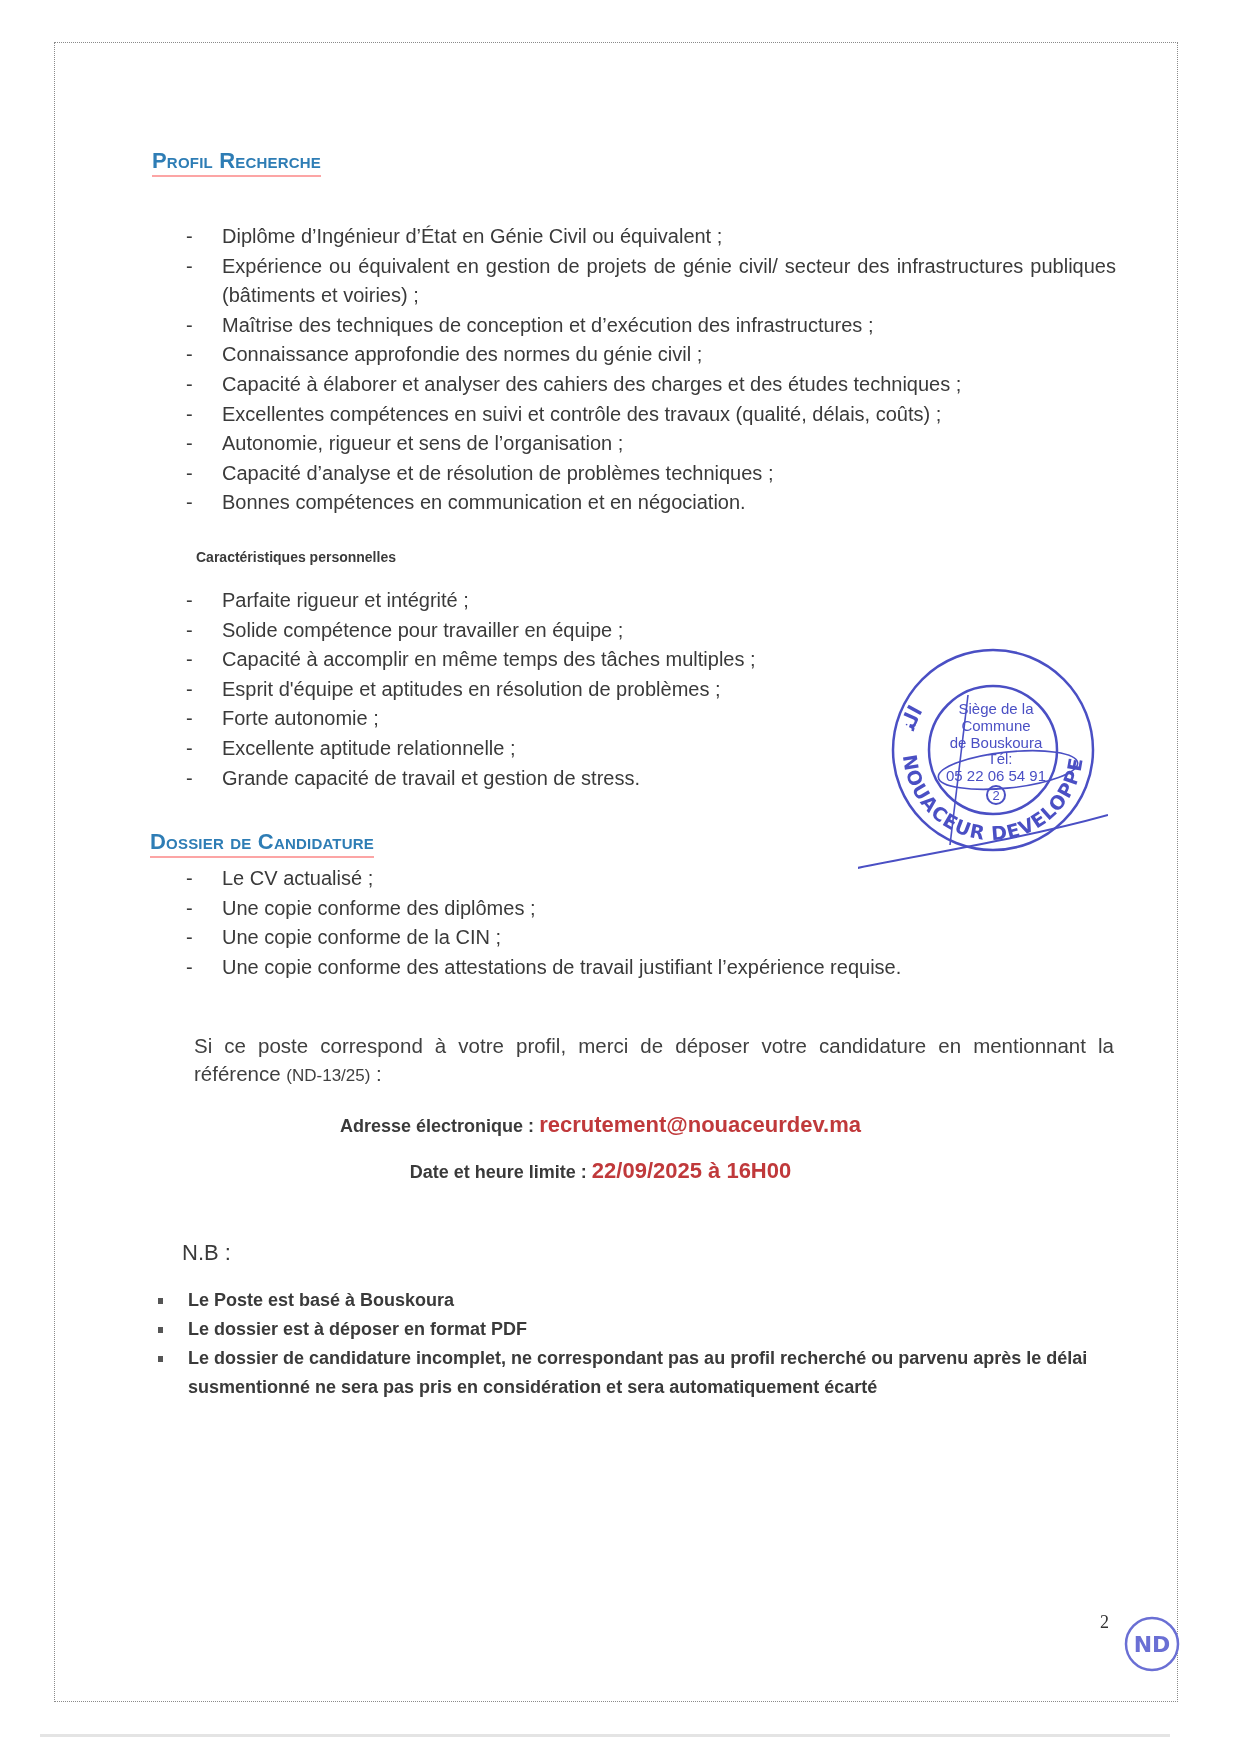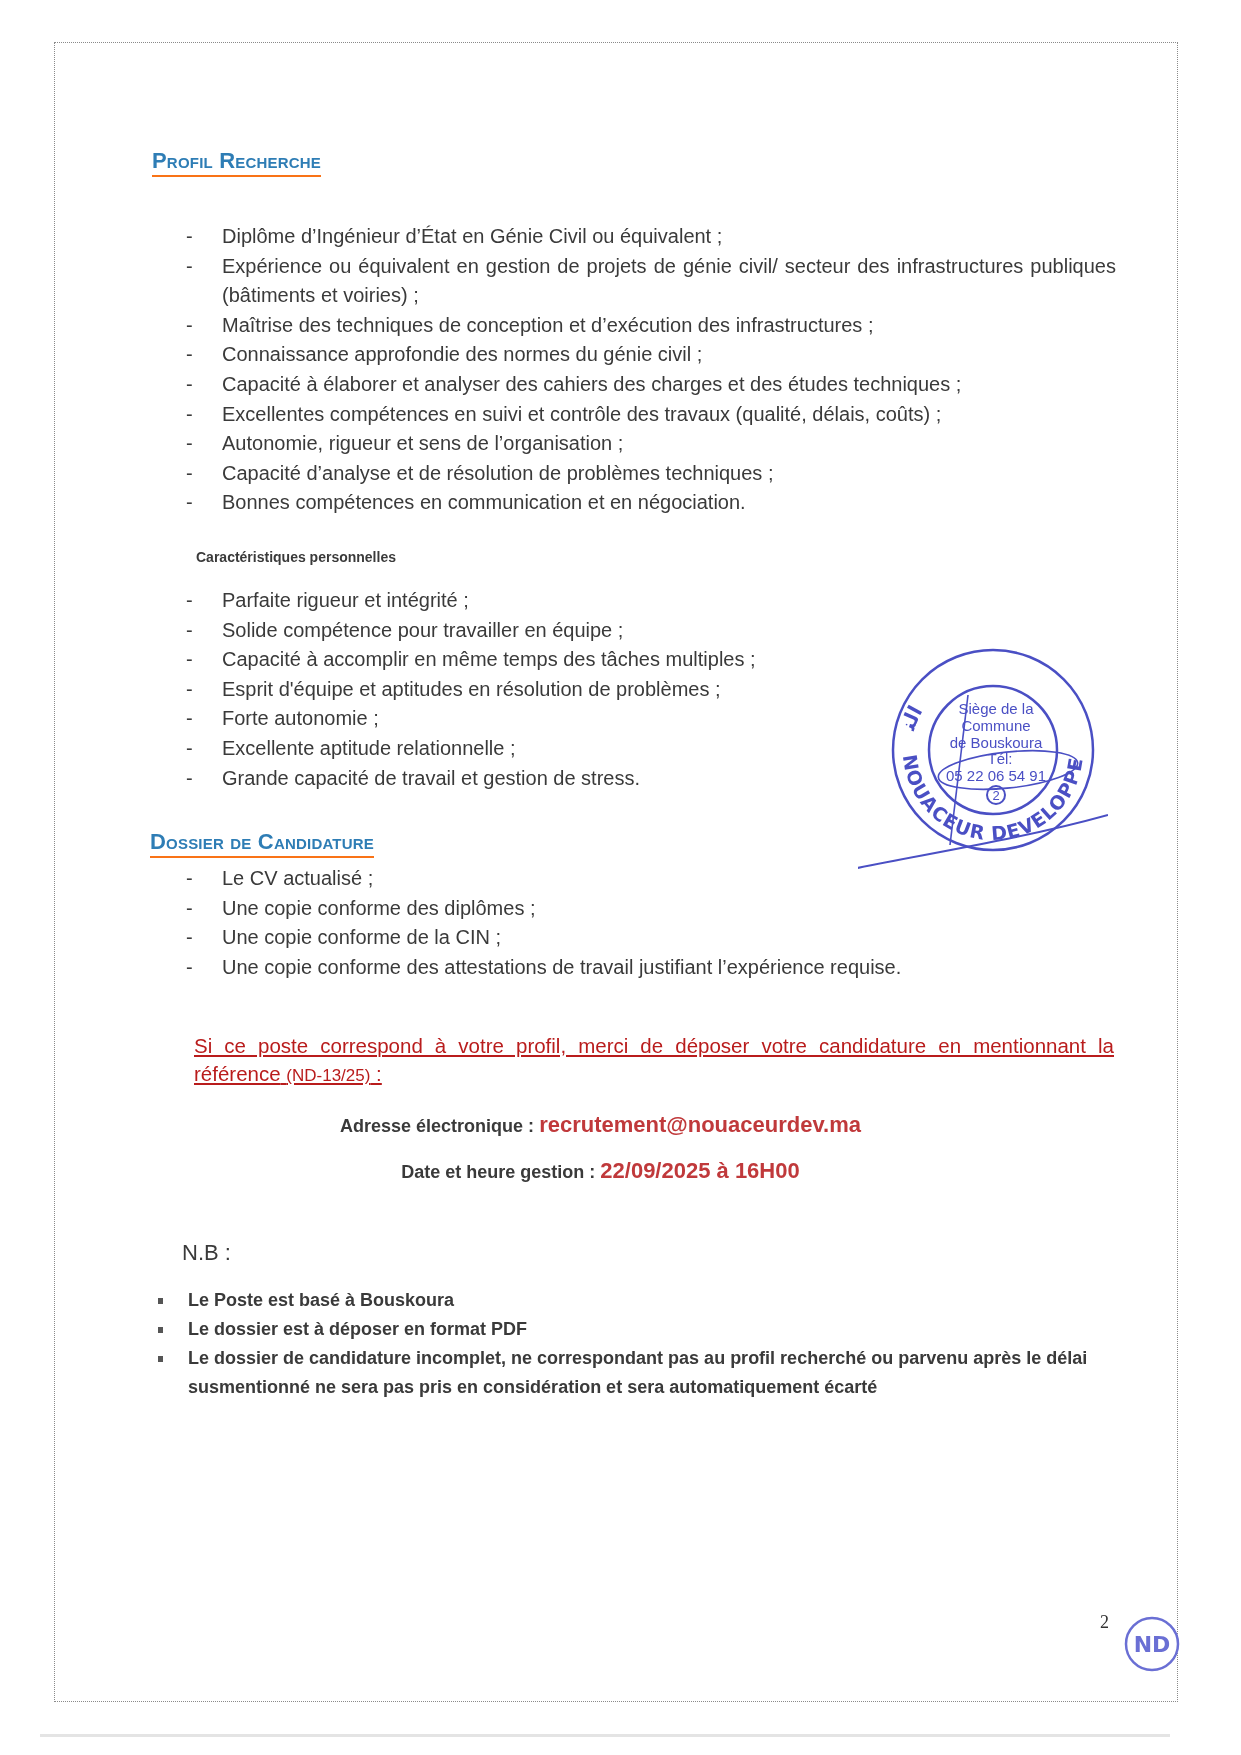--- a/index.html
+++ b/index.html
@@ -3,30 +3,30 @@
 <meta charset="utf-8">
 <style>
   html, body { margin: 0; padding: 0; background: #ffffff; }
   body { width: 1241px; height: 1755px; position: relative; overflow: hidden;
          font-family: "Liberation Sans", sans-serif; color: #333333; }
   .frame { position: absolute; left: 54px; top: 42px; width: 1124px; height: 1660px;
            border: 1px dotted #8a8a8a; box-sizing: border-box; }
   .bottom-rule { position: absolute; left: 40px; top: 1734px; width: 1130px; height: 3px;
                  background: #e4e4e4; }
   .section-title { position: absolute; font-weight: bold; color: #2e7db5;
-                   font-size: 22px; letter-spacing: 0.2px; border-bottom: 2px solid #f97316;
+                   font-size: 22px; letter-spacing: 0.2px; border-bottom: 2px solid #fca5a5;
                    padding-bottom: 1px; font-variant: small-caps; }
   .list { position: absolute; margin: 0; padding: 0; list-style: none; font-size: 20px;
           line-height: 29.6px; color: #3a3a3a; }
   .list li { position: relative; padding-left: 36px; }
   .list li .dash { position: absolute; left: 0; top: 0; }
   .justify { text-align: justify; text-align-last: left; }
   .subhead { position: absolute; left: 196px; top: 549px; font-size: 14px; font-weight: bold; color: #3a3a3a; }
   .para { position: absolute; left: 194px; top: 1032px; width: 920px; font-size: 20.5px;
-          line-height: 28px; color: #b91c1c; text-align: justify; text-align-last: left; text-decoration: underline; }
+          line-height: 28px; color: #404040; text-align: justify; text-align-last: left; }
   .para .ref { font-size: 17px; }
   .center-line { position: absolute; left: 0; width: 1201px; text-align: center;
                  font-weight: bold; color: #3a3a3a; font-size: 18px; }
   .center-line .red { color: #c0393b; font-size: 22px; }
   .nb-title { position: absolute; left: 150px; top: 1240px; font-size: 22px; color: #3a3a3a; margin-left: 32px; }
   .nb-list { position: absolute; left: 150px; top: 1278px; margin: 8px; padding: 0; list-style: none;
              font-size: 18px; font-weight: bold; color: #3a3a3a; line-height: 29px; width: 970px; }
   .nb-list li { position: relative; padding-left: 30px; }
   .nb-list li .sq { position: absolute; left: 0; top: 12px; width: 5px; height: 6px; background: #555; }
   .page-number { position: absolute; left: 1100px; top: 1612px; font-family: "Liberation Serif", serif;
@@ -101,21 +101,21 @@
 
 <div class="para">
   <span>Si ce poste correspond à votre profil, merci de déposer votre candidature en mentionnant la référence</span>
   <span class="ref">(ND-13/25)</span><span> :</span>
 </div>
 
 <div class="center-line" style="top:1112px;">
   <span>Adresse électronique : </span><span class="red">recrutement@nouaceurdev.ma</span>
 </div>
 <div class="center-line" style="top:1158px;">
-  <span>Date et heure gestion : </span><span class="red">22/09/2025 à 16H00</span>
+  <span>Date et heure limite : </span><span class="red">22/09/2025 à 16H00</span>
 </div>
 
 <div class="nb-title">N.B :</div>
 <ul class="nb-list" id="nb-list">
     <li><span class="sq"></span><span>Le Poste est basé à Bouskoura</span></li>
     <li><span class="sq"></span><span>Le dossier est à déposer en format PDF</span></li>
     <li><span class="sq"></span><span>Le dossier de candidature incomplet, ne correspondant pas au profil recherché ou parvenu après le délai susmentionné ne sera pas pris en considération et sera automatiquement écarté</span></li>
   </ul>
 
 <div class="page-number">2</div>

